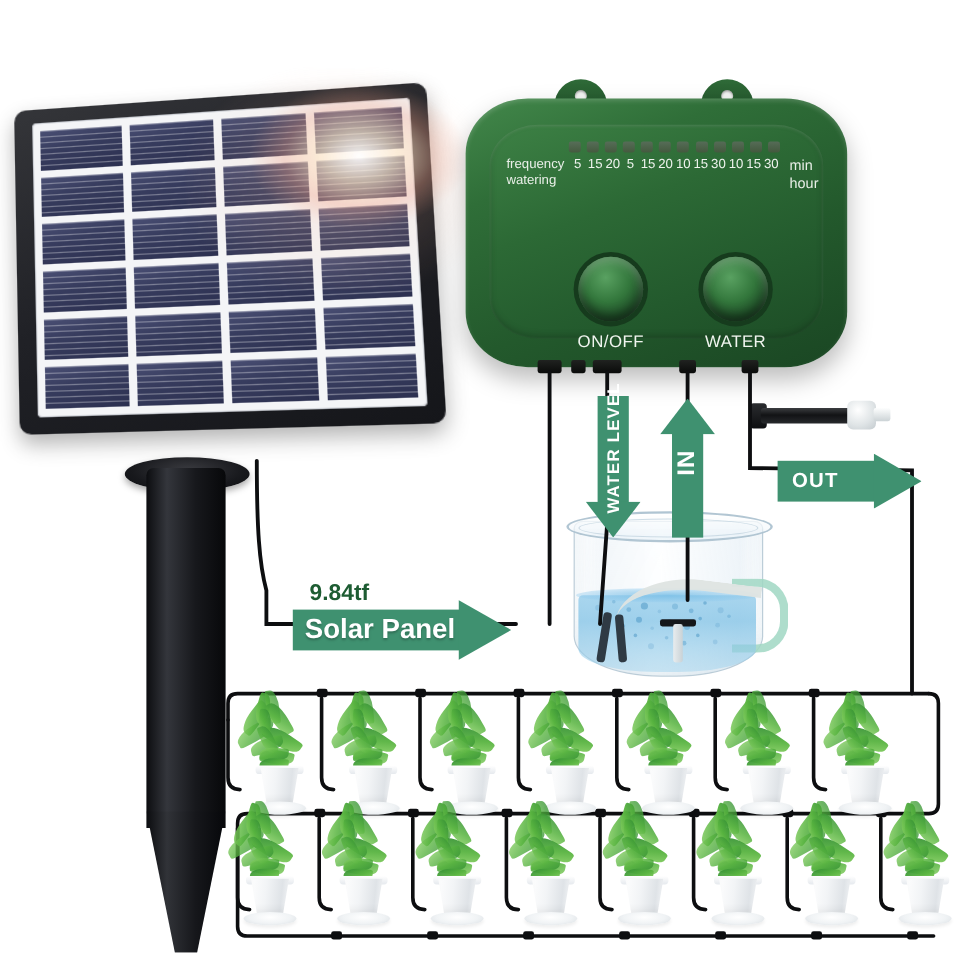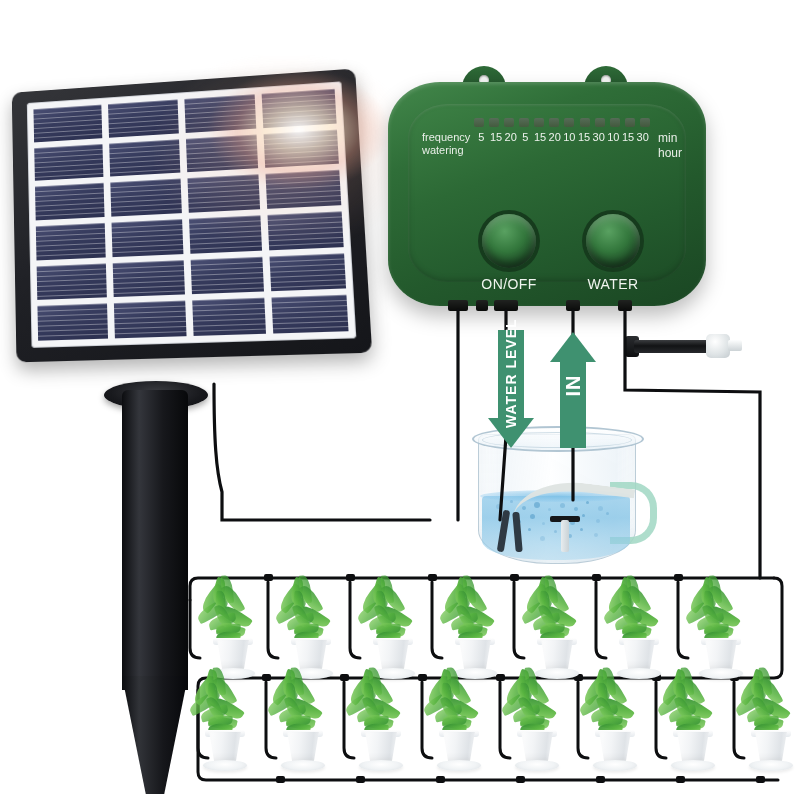--- a/index.html
+++ b/index.html
@@ -639,15 +639,26 @@
     <div class="head" style="top:88px;clip-path:polygon(50% 100%,0 0,100% 0);"></div>
     <div class="txt" style="top:46px;margin-left:-44px;width:88px;text-align:center;font-size:14px;letter-spacing:1px;transform:rotate(-90deg);">WATER LEVEL</div>
   </div>
 
   <div class="arrow-v" style="left:560px;top:332px;width:26px;height:116px;">
     <div class="head" style="top:0;clip-path:polygon(50% 0,0 100%,100% 100%);"></div>
     <div class="shaft" style="top:28px;height:88px;"></div>
     <div class="txt" style="top:42px;margin-left:-26px;width:52px;text-align:center;font-size:20px;letter-spacing:1px;transform:rotate(-90deg);">IN</div>
   </div>
 
-
+  <div class="arrow-h" style="left:648px;top:384px;width:118px;">
+    <div class="shaft" style="width:86px;"></div>
+    <div class="head" style="left:80px;"></div>
+    <div class="txt">OUT</div>
+  </div>
+
+  <div class="solar-callout">
+    <div class="shaft"></div>
+    <div class="head"></div>
+    <div class="cap">9.84tf</div>
+    <div class="nm">Solar Panel</div>
+  </div>
 
 </div>
 
 </body></html>

